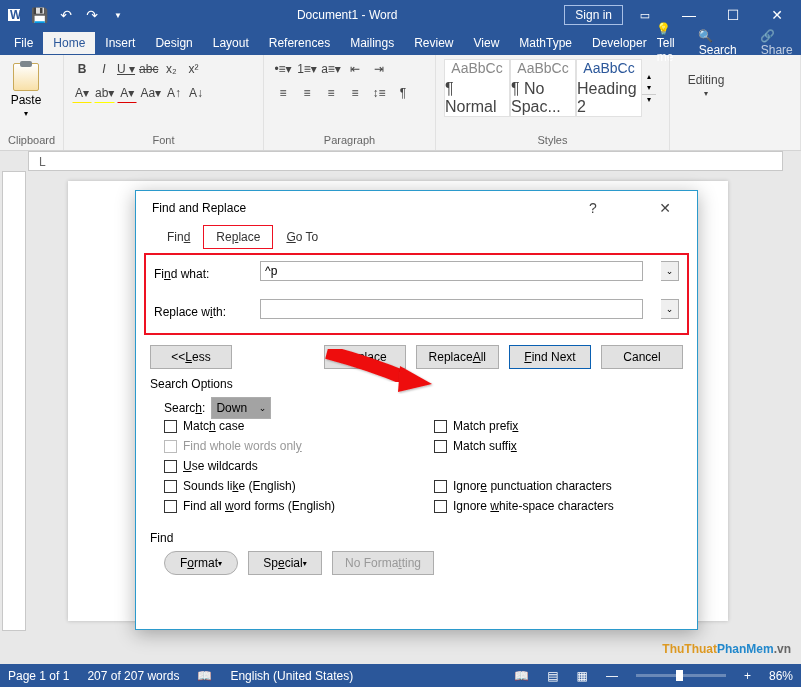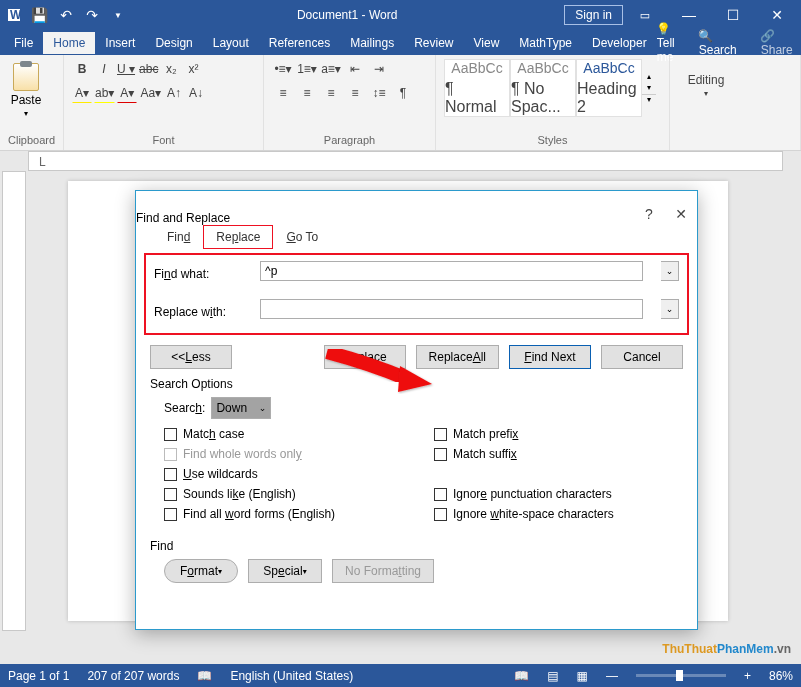--- a/index.html
+++ b/index.html
@@ -63,21 +63,21 @@
 .page{background:#fff;width:660px;margin-left:40px;margin-top:10px;height:440px;box-shadow:0 0 4px rgba(0,0,0,0.2);padding:56px 64px;}
 
 
 .statusbar{position:absolute;bottom:0;left:0;right:0;height:23px;background:#2b579a;color:#fff;display:flex;align-items:center;padding:0 8px;font-size:11px;gap:18px;}
 .statusbar .spacer{flex:1;}
 .zoom-slider{width:90px;height:3px;background:#6a89b8;position:relative;}
 .zoom-slider::after{content:"";position:absolute;left:40px;top:-4px;width:7px;height:11px;background:#fff;}
 
 
 .dialog{position:absolute;left:135px;top:190px;width:563px;height:440px;background:#fff;border:1.5px solid #2b9acc;box-shadow:0 4px 18px rgba(0,0,0,0.3);}
-.dlg-title{height:34px;display:flex;align-items:flex-end;padding:0 0;font-size:12px;}
+.dlg-title{height:34px;display:flex;align-items:center;padding:0 16px;font-size:12px;gap:40px;}
 .dlg-title .t{flex:1;}
 .dlg-title .hb{width:32px;text-align:center;font-size:14px;color:#444;border:1px solid transparent;padding:2px;}
 
 .dlg-tabs{display:flex;padding-left:18px;gap:0;}
 .dlg-tab{padding:4px 12px;border:1px solid transparent;color:#333;text-decoration:underline;text-decoration-color:transparent;}
 .dlg-tab .u{text-decoration:underline;}
 .dlg-tab.active{border:1.5px solid #e12;}
 
 .form-area{border:2px solid #e12;margin:4px 8px;padding:6px 8px 10px;}
 .form-row{display:flex;align-items:flex-end;margin-bottom:4px;gap:18px;}
@@ -87,21 +87,21 @@
 .form-row .dd{width:18px;height:20px;border:1px solid #adadad;border-left:none;display:flex;align-items:center;justify-content:center;background:#efefef;font-size:9px;}
 
 .btn-row{display:flex;gap:10px;padding:6px 14px;align-items:center;}
 .btn-row .spacer{flex:1;}
 .wbtn{height:24px;padding:0 12px;background:#e1e1e1;border:1px solid #adadad;min-width:82px;display:flex;align-items:center;justify-content:center;}
 .wbtn.pri{border:1.5px solid #0a60b2;}
 .wbtn.dis{color:#999;}
 
 .search-opts{padding:2px 14px 8px;}
 .search-opts .grp-lbl{margin-bottom:6px;}
-.search-row{display:flex;align-items:center;gap:6px;margin-bottom:8px;margin-left:14px;}
+.search-row{display:flex;align-items:center;gap:6px;margin-left:14px;}
 .select{height:22px;width:60px;border:1px solid #adadad;background:#a3a3a3;display:flex;align-items:center;justify-content:space-between;padding:0 4px;}
 .checks{display:flex;}
 .check-col{display:flex;flex-direction:column;gap:6px;}
 .check-col.left{width:270px;margin-left:14px;}
 .check-col.right{}
 .chk{display:flex;align-items:center;gap:6px;}
 .chk .box{width:13px;height:13px;border:1px solid #333;background:#fff;}
 .chk.dis{color:#999;}
 .chk.dis .box{border-color:#bbb;}
 

